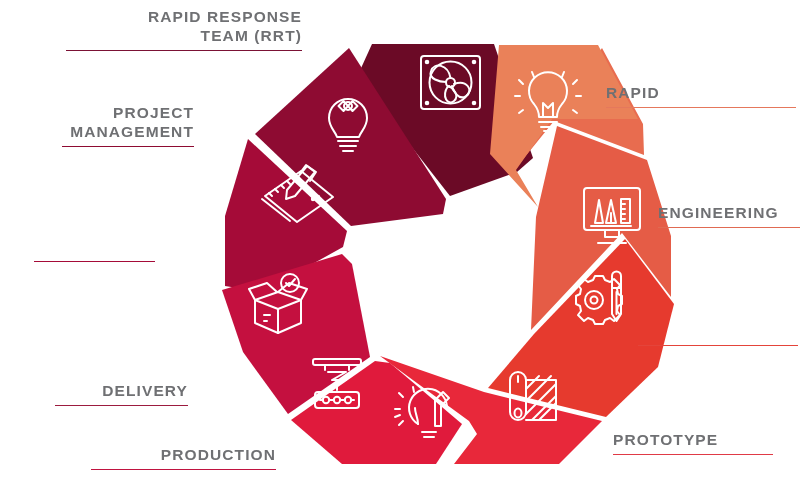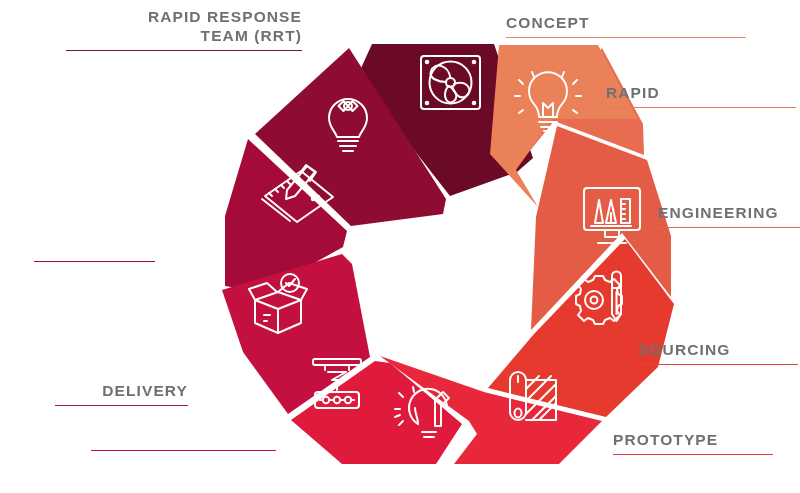--- a/index.html
+++ b/index.html
@@ -185,51 +185,52 @@
     </g>
 
   </svg>
 
   <div class="label-group" style="left:50px; top:8px; width:236px;">
     <div class="label-text label-left">RAPID RESPONSE
 TEAM (RRT)</div>
     <div class="label-rule" style="border-top-color:#7b1235;"></div>
   </div>
 
+  <div class="label-group" style="left:46px; top:104px; width:132px;">
+    <div class="label-text label-left">PROJECT
+MANAGEMENT</div>
+    <div class="label-rule" style="border-top-color:#8E0B32;"></div>
+  </div>
 
   <div class="label-group" style="left:18px; top:257px; width:121px;">
     <div class="label-rule" style="border-top-color:#A50B38;"></div>
   </div>
 
   <div class="label-group" style="left:39px; top:382px; width:133px;">
     <div class="label-text label-left">DELIVERY</div>
     <div class="label-rule" style="border-top-color:#9c1b3f;"></div>
   </div>
 
   <div class="label-group" style="left:75px; top:446px; width:185px;">
+    <div class="label-text label-left">PRODUCTION</div>
     <div class="label-rule" style="border-top-color:#c01340;"></div>
   </div>
 
-  <div class="label-group" style="left:490px; top:14px; width:240px;">
-    <div class="label-text label-right">CONCEPT</div>
-    <div class="label-rule" style="border-top-color:#e08a66;"></div>
-  </div>
 
   <div class="label-group" style="left:590px; top:84px; width:190px;">
     <div class="label-text label-right">RAPID</div>
     <div class="label-rule" style="border-top-color:#e5785c;"></div>
   </div>
 
   <div class="label-group" style="left:642px; top:204px; width:150px;">
     <div class="label-text label-right">ENGINEERING</div>
     <div class="label-rule" style="border-top-color:#e06a52;"></div>
   </div>
 
   <div class="label-group" style="left:622px; top:341px; width:160px;">
-    <div class="label-text label-right">SOURCING</div>
     <div class="label-rule" style="border-top-color:#e4443a;"></div>
   </div>
 
   <div class="label-group" style="left:557px; top:431px; width:160px;margin-left:40px;">
     <div class="label-text label-right">PROTOTYPE</div>
     <div class="label-rule" style="border-top-color:#e03a46;"></div>
   </div>
 
 </div>
 

